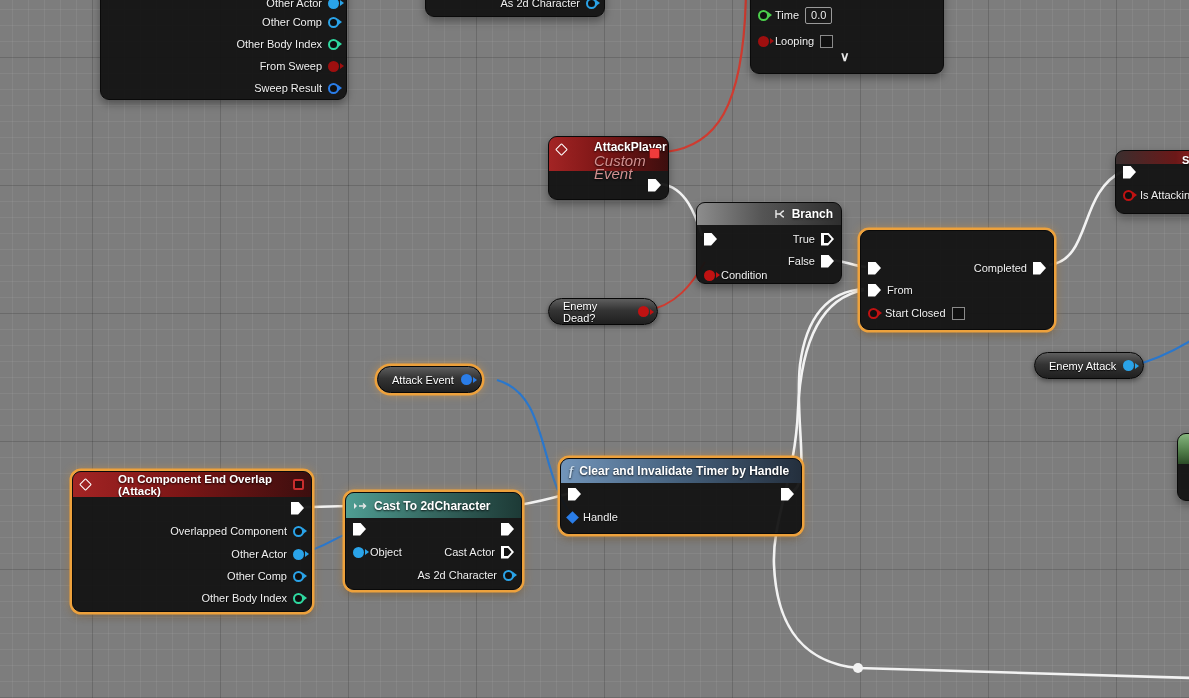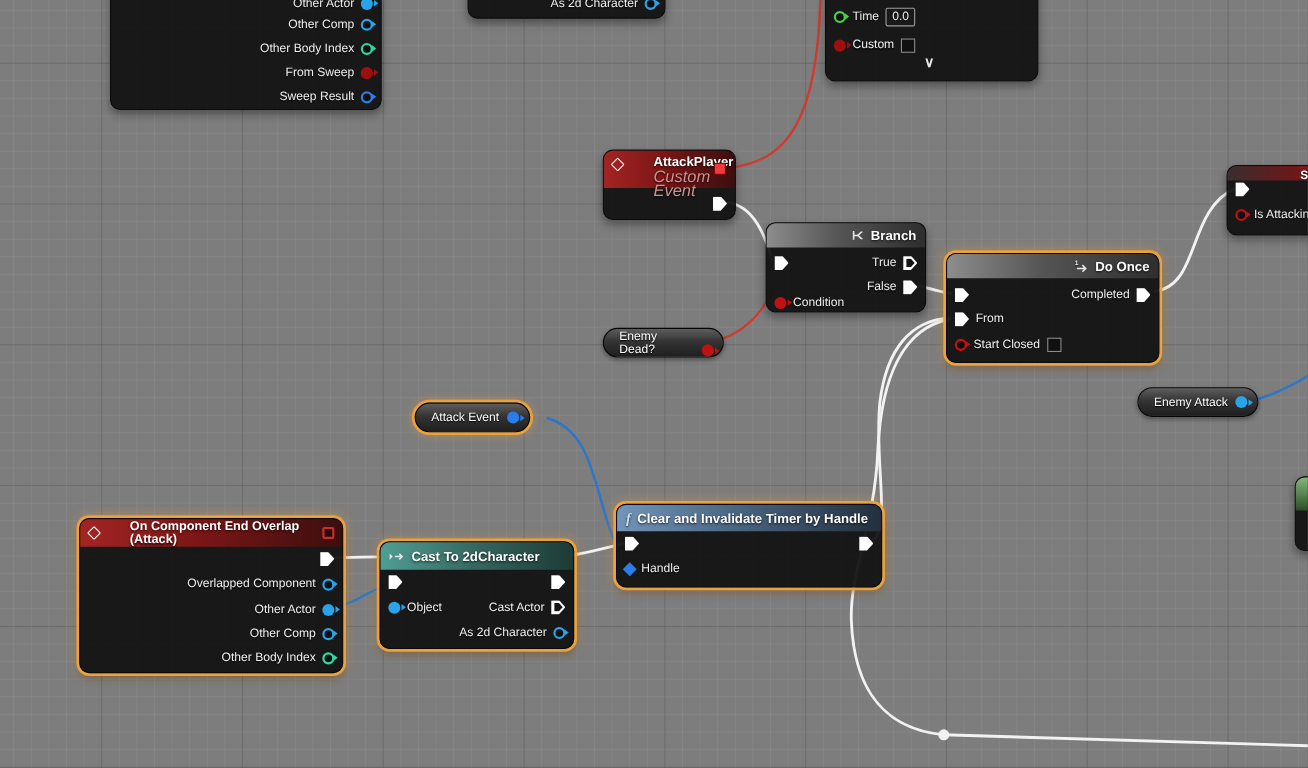--- a/index.html
+++ b/index.html
@@ -110,21 +110,21 @@
   </div>
 
   <div class="node" style="left:750px;top:-50px;width:192px;height:122px;">
     <div class="rowL" style="top:53px">
       <span class="pdot hollow" style="--c:#4ccf4c"></span>
       <span>Time</span>
       <span class="valbox">0.0</span>
     </div>
     <div class="rowL" style="top:79px">
       <span class="pdot filled" style="--c:#9e0f0f"></span>
-      <span>Custom</span>
+      <span>Looping</span>
       <span class="chk"></span>
     </div>
     <div class="chev" style="left:89px;top:101px">∨</div>
   </div>
 
   <div class="node" style="left:548px;top:136px;width:119px;height:62px;">
     <div class="hdr hdr-red" style="height:34px;align-items:flex-start;padding-top:4px;">
       <span class="diam" style="margin-top:4px"></span>
       <span style="display:flex;flex-direction:column;line-height:13px;">
         <span>AttackPlayer</span>
@@ -155,46 +155,39 @@
       <span class="pdot filled" style="--c:#c01212"></span>
       <span>Condition</span>
     </div>
     <div class="rowR" style="top:47px">
       <span>False</span>
       <span class="pexec"></span>
     </div>
   </div>
 
   <div class="node selected" style="left:860px;top:230px;width:192px;height:98px;">
-    <div class="hdr hdr-gray" style="height:22px;">
-      <svg width="13" height="12" viewBox="0 0 13 12">
-          <text x="0" y="5" font-size="6" fill="#e8e8e8">1</text>
-          <path d="M2 8 h8 M7 5 l3 3 -3 3" stroke="#e8e8e8" stroke-width="1.4" fill="none"></path>
-        </svg>
-      <span>Do Once</span>
-    </div>
     <div class="rowL" style="top:26px">
       <span class="pexec"></span>
     </div>
     <div class="rowR" style="top:26px">
       <span>Completed</span>
       <span class="pexec"></span>
     </div>
     <div class="rowL" style="top:48px">
       <span class="pexec"></span>
       <span>From</span>
     </div>
     <div class="rowL" style="top:71px">
       <span class="pdot hollow" style="--c:#c01212"></span>
       <span>Start Closed</span>
       <span class="chk"></span>
     </div>
   </div>
 
-  <div class="pill" style="left:548px;top:298px;width:110px;align-items:flex-end;">
+  <div class="pill" style="left:548px;top:298px;width:110px;">
     <span>Enemy Dead?</span>
     <span class="pdot filled" style="--c:#c01212"></span>
   </div>
   <div class="pill selected" style="left:377px;top:366px;width:105px;">
     <span>Attack Event</span>
     <span class="pdot filled" style="--c:#2a7de8"></span>
   </div>
   <div class="pill" style="left:1034px;top:352px;width:110px;">
     <span>Enemy Attack</span>
     <span class="pdot filled" style="--c:#2aa3e8"></span>

